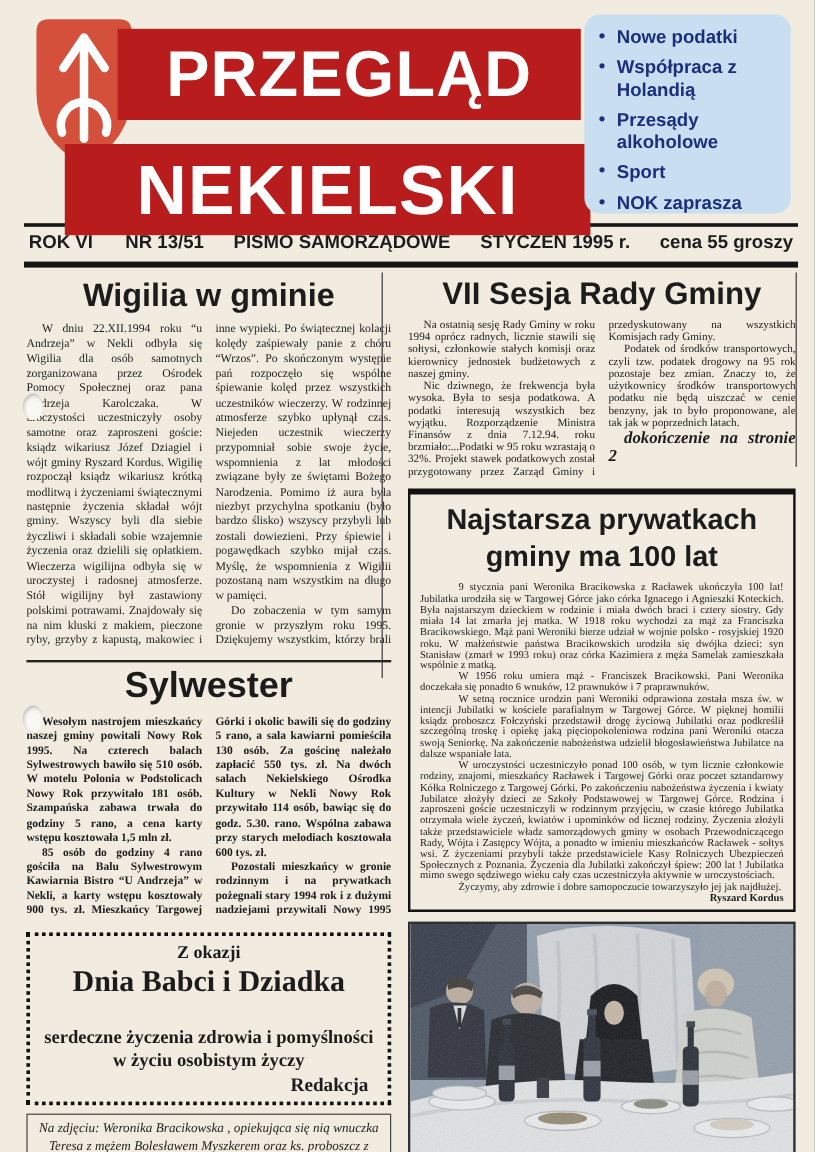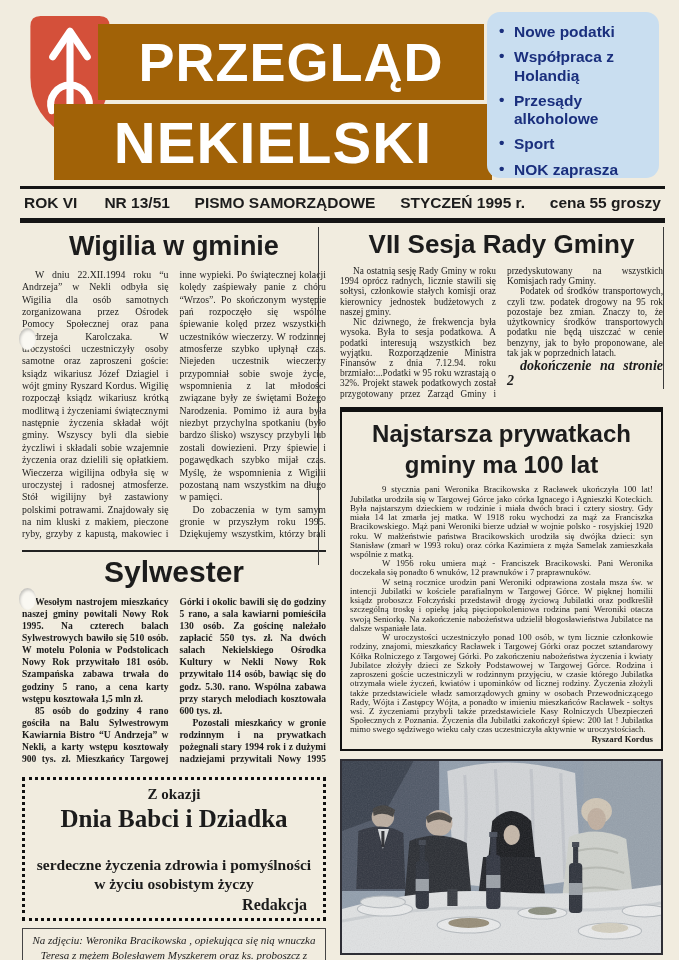--- a/index.html
+++ b/index.html
@@ -3,24 +3,24 @@
 <meta charset="utf-8">
 <style>
   html,body{margin:0;padding:0;background:#888;}
   .page{
     width:679px;height:960px;background:#f1ecdf;position:relative;overflow:hidden;
     font-family:"Liberation Serif",serif;color:#1c1c1c;margin:0 auto;
   }
   
   .masthead{position:relative;height:186px;}
   .shield{position:absolute;left:24px;top:12px;width:92px;height:130px;}
-  .bar{position:absolute;background:#a16207;color:#fff;font-family:"Liberation Sans",sans-serif;
+  .bar{position:absolute;background:#b91c1c;color:#fff;font-family:"Liberation Sans",sans-serif;
        font-weight:bold;display:flex;align-items:center;justify-content:center;letter-spacing:1px;}
   .bar1{left:98px;top:24px;width:386px;height:76px;font-size:54px;}
-  .bar2{left:54px;top:104px;width:438px;height:76px;font-size:58px;}
+  .bar2{left:54px;top:120px;width:438px;height:76px;font-size:58px;}
   .topics{position:absolute;left:487px;top:12px;width:172px;height:166px;background:#c9def0;
           border-radius:13px;padding:11px 6px 6px 12px;box-sizing:border-box;}
   .topics ul{list-style:none;margin:0;padding:0;}
   .topics li{font-family:"Liberation Sans",sans-serif;font-weight:bold;font-size:15.5px;
              color:#1a2f7d;line-height:1.18;margin-bottom:7px;padding-left:15px;position:relative;}
   .topics li .dot{position:absolute;left:0;top:-1px;}
   
   .info-bar{margin:0 14px 0 20px;border-top:3px solid #151515;border-bottom:5px solid #151515;
             padding:5px 4px 6px;display:flex;justify-content:space-between;align-items:baseline;
             font-family:"Liberation Sans",sans-serif;font-weight:bold;font-size:15.5px;}
@@ -147,20 +147,21 @@
       <div class="naj-box">
         <h2 class="headline naj-title">
           <span>Najstarsza prywatkach</span><br>
           <span>gminy ma 100 lat</span>
         </h2>
         <div class="naj-body">
           <p>9 stycznia pani Weronika Bracikowska z Racławek ukończyła 100 lat! Jubilatka urodziła się w Targowej Górce jako córka Ignacego i Agnieszki Koteckich. Była najstarszym dzieckiem w rodzinie i miała dwóch braci i cztery siostry. Gdy miała 14 lat zmarła jej matka. W 1918 roku wychodzi za mąż za Franciszka Bracikowskiego. Mąż pani Weroniki bierze udział w wojnie polsko - rosyjskiej 1920 roku. W małżeństwie państwa Bracikowskich urodziła się dwójka dzieci: syn Stanisław (zmarł w 1993 roku) oraz córka Kazimiera z męża Samelak zamieszkała wspólnie z matką.</p>
           <p>W 1956 roku umiera mąż - Franciszek Bracikowski. Pani Weronika doczekała się ponadto 6 wnuków, 12 prawnuków i 7 praprawnuków.</p>
           <p>W setną rocznice urodzin pani Weroniki odprawiona została msza św. w intencji Jubilatki w kościele parafialnym w Targowej Górce. W pięknej homilii ksiądz proboszcz Fołczyński przedstawił drogę życiową Jubilatki oraz podkreślił szczególną troskę i opiekę jaką pięciopokoleniowa rodzina pani Weroniki otacza swoją Seniorkę. Na zakończenie nabożeństwa udzielił błogosławieństwa Jubilatce na dalsze wspaniałe lata.</p>
           <p>W uroczystości uczestniczyło ponad 100 osób, w tym licznie członkowie rodziny, znajomi, mieszkańcy Racławek i Targowej Górki oraz poczet sztandarowy Kółka Rolniczego z Targowej Górki. Po zakończeniu nabożeństwa życzenia i kwiaty Jubilatce złożyły dzieci ze Szkoły Podstawowej w Targowej Górce. Rodzina i zaproszeni goście uczestniczyli w rodzinnym przyjęciu, w czasie którego Jubilatka otrzymała wiele życzeń, kwiatów i upominków od licznej rodziny. Życzenia złożyli także przedstawiciele władz samorządowych gminy w osobach Przewodniczącego Rady, Wójta i Zastępcy Wójta, a ponadto w imieniu mieszkańców Racławek - sołtys wsi. Z życzeniami przybyli także przedstawiciele Kasy Rolniczych Ubezpieczeń Społecznych z Poznania. Życzenia dla Jubilatki zakończył śpiew: 200 lat ! Jubilatka mimo swego sędziwego wieku cały czas uczestniczyła aktywnie w uroczystościach.</p>
+          <p>Życzymy, aby zdrowie i dobre samopoczucie towarzyszyło jej jak najdłużej.</p>
           <p class="sig">Ryszard Kordus</p>
         </div>
       </div>
 
       <div class="photo-frame">
         <svg viewBox="0 0 312 192" preserveAspectRatio="none" aria-hidden="true">
           <defs>
             <filter id="grain">
               <feTurbulence type="fractalNoise" baseFrequency="0.85" numOctaves="2" stitchTiles="stitch"></feTurbulence>
               <feColorMatrix type="saturate" values="0"></feColorMatrix>

